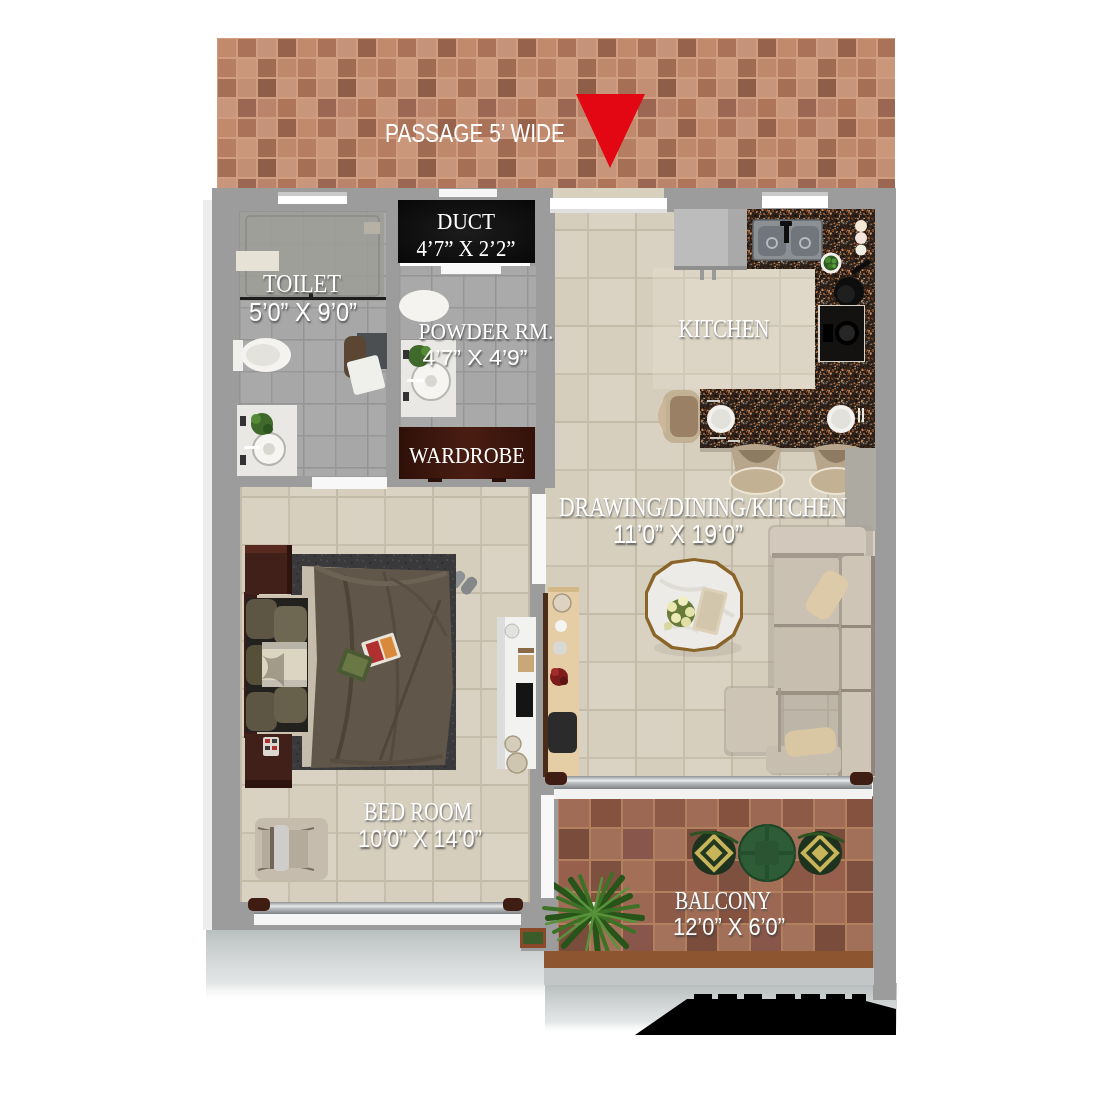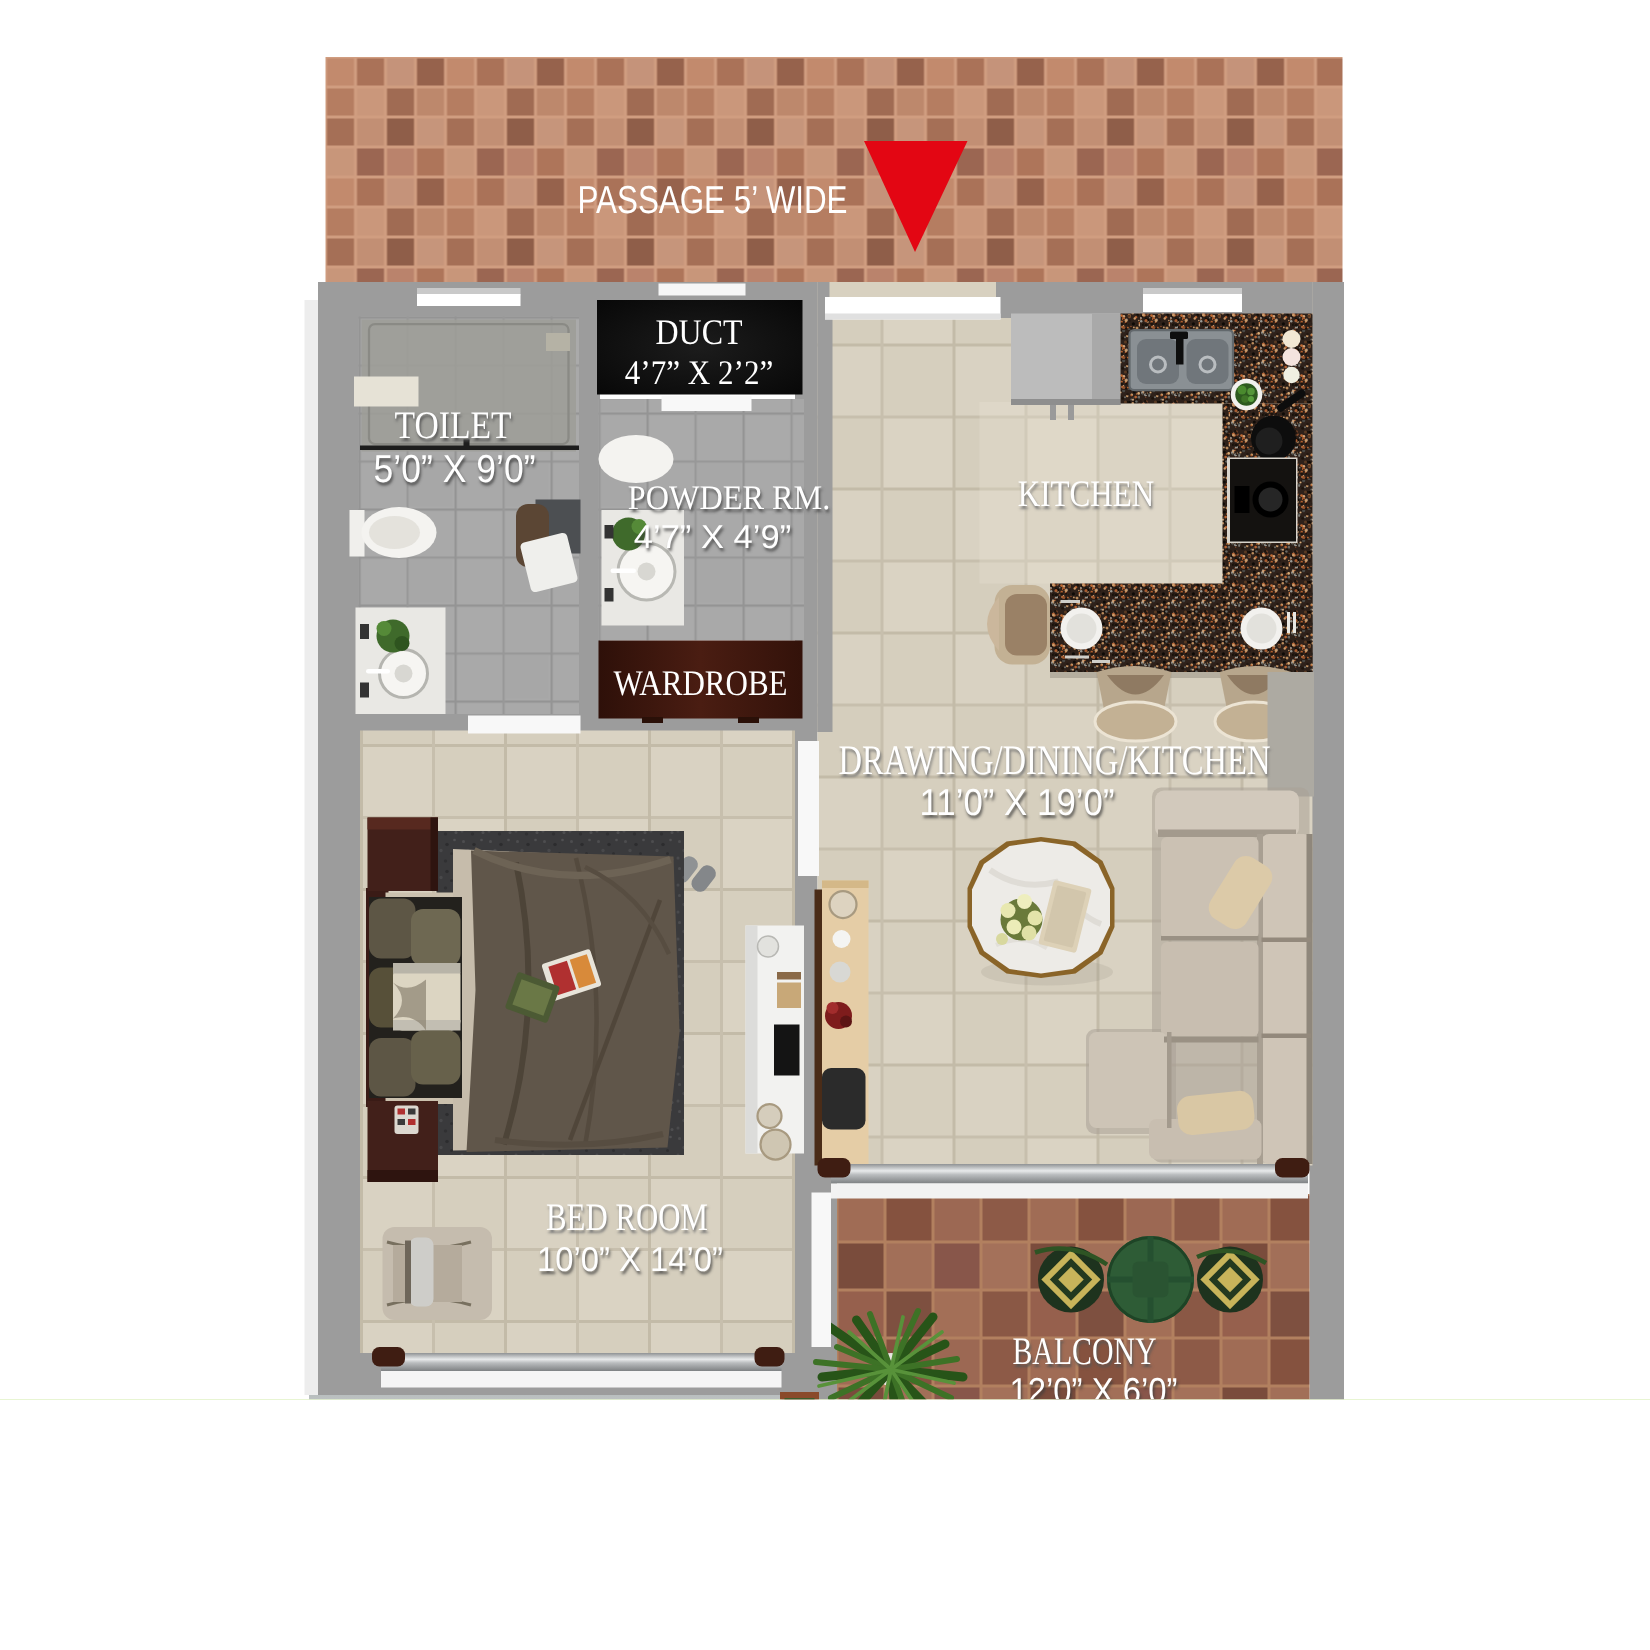--- a/index.html
+++ b/index.html
@@ -1,16 +1,16 @@
 <!DOCTYPE html>
 <html><head>
 <meta charset="utf-8">
 <style>
 html,body{margin:0;padding:0;background:#ffffff;}
-.wrap{width:1100px;height:933px;position:relative;background:#84cc16;overflow:hidden;}
+.wrap{width:1100px;height:1100px;position:relative;background:#84cc16;overflow:hidden;}
 text{font-family:"Liberation Serif",serif;}
 .sans{font-family:"Liberation Sans",sans-serif;}
 .shd{text-shadow:1px 2px 2px rgba(60,60,60,0.8);}
 </style>
 </head>
 <body>
 <div class="wrap">
 <svg width="1100" height="1100" viewBox="0 0 1100 1100" xmlns="http://www.w3.org/2000/svg">
 <defs>
 

